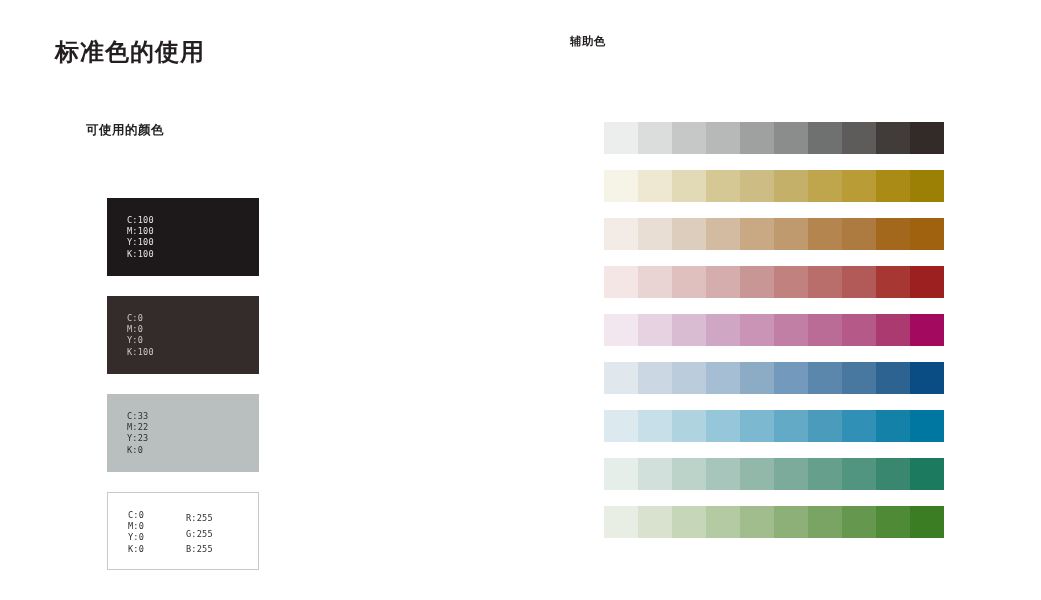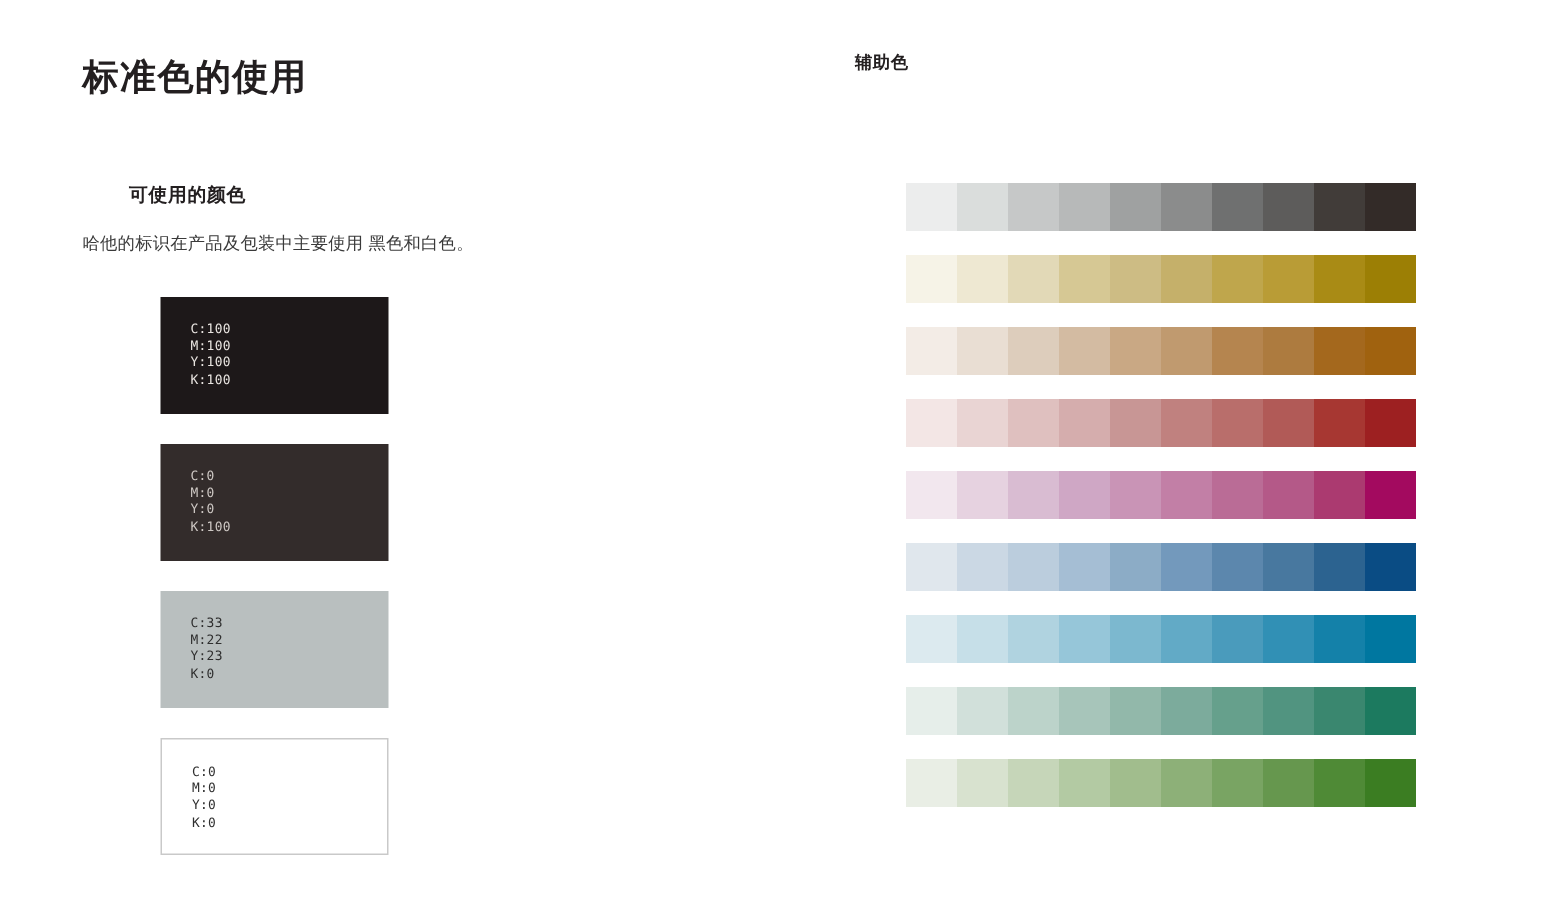--- a/index.html
+++ b/index.html
@@ -145,21 +145,20 @@
 </style>
 </head>
 <body>
 
 <div class="left-col">
 
   <div class="page-title">标准色的使用</div>
 
   <div class="sub-heading">可使用的颜色</div>
 
-  <div class="sub-desc">哈他的标识在产品及包装中主要使用 黑色和白色。</div>
 
   <div class="swatch-list">
       <div class="swatch-card" style="background: rgb(29, 24, 25); color: rgb(232, 228, 224);">
         <div class="vals">
           <div class="cmyk">
             <div>C:100</div>
             <div>M:100</div>
             <div>Y:100</div>
             <div>K:100</div>
           </div>
@@ -185,20 +184,25 @@
           </div>
         </div>
       </div>
       <div class="swatch-card" style="background: rgb(255, 255, 255); color: rgb(47, 47, 47); border: 1px solid rgb(201, 201, 201);">
         <div class="vals">
           <div class="cmyk">
             <div>C:0</div>
             <div>M:0</div>
             <div>Y:0</div>
             <div>K:0</div>
+          </div>
+          <div class="rgb">
+            <span>R:255</span>
+            <span>G:255</span>
+            <span>B:255</span>
           </div>
         </div>
       </div>
     </div>
 </div>
 
 <div class="right-col">
 
   <div class="aux-heading">辅助色</div>
 

